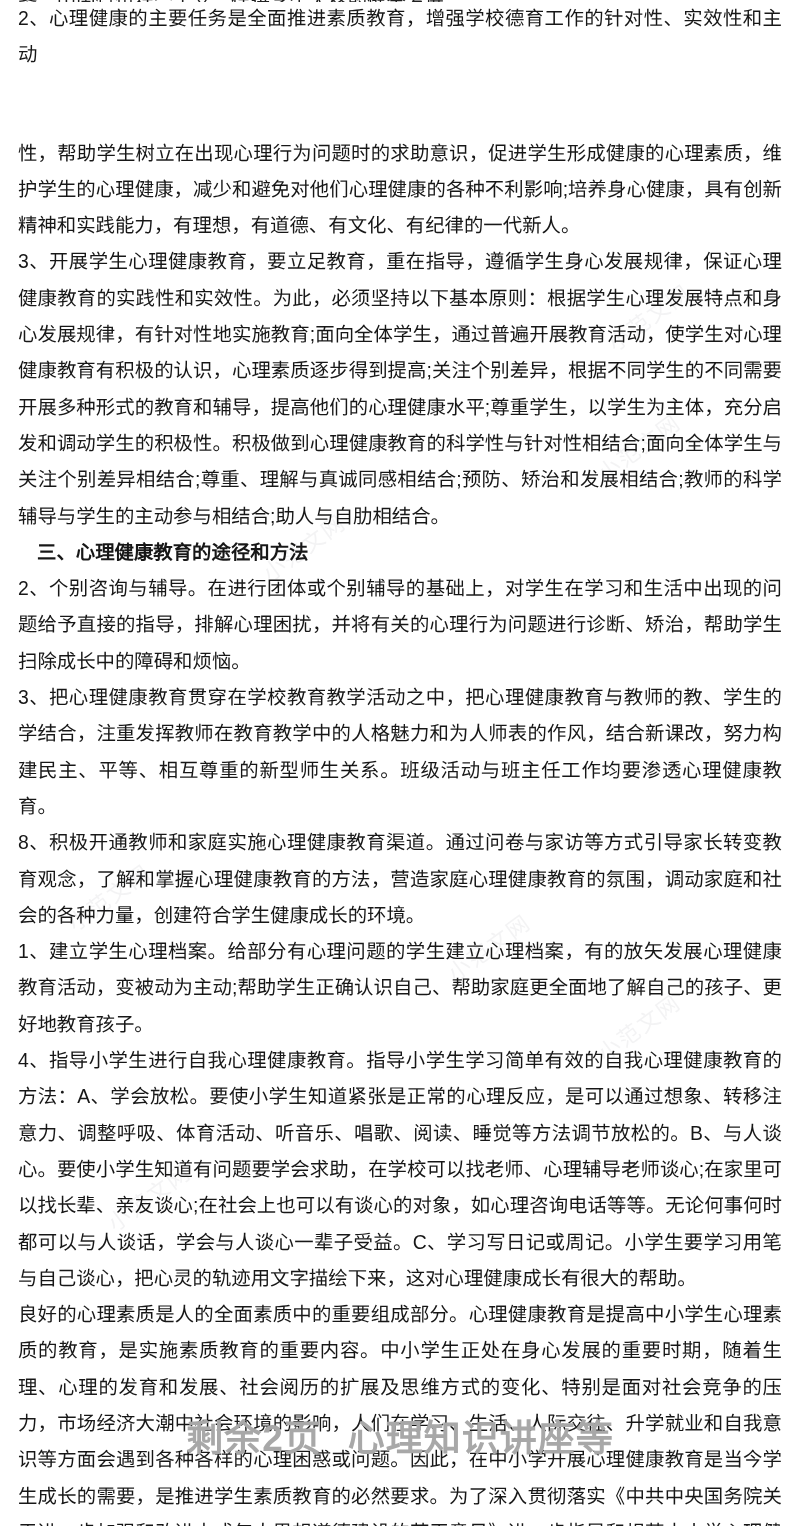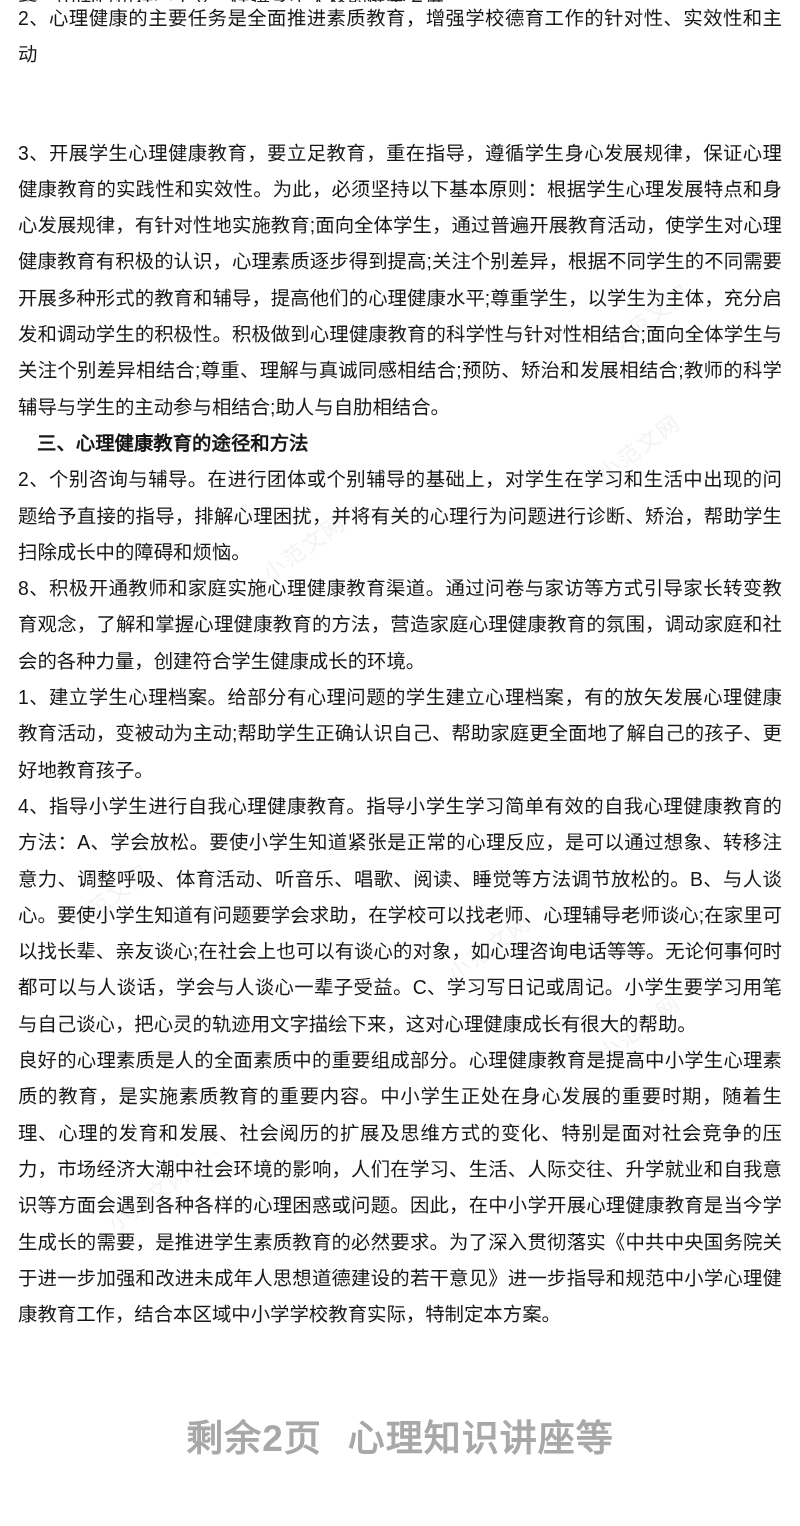--- a/index.html
+++ b/index.html
@@ -136,28 +136,30 @@
   <div id="clipped-top-line">
     <p class="para">务、中国特色社会主义，促进学生人格的健全发展。</p>
   </div>
 
   <div id="doc-body">
 
     <p class="para">2、心理健康的主要任务是全面推进素质教育，增强学校德育工作的针对性、实效性和主动</p>
 
     <div class="gap-block"></div>
 
+    <p class="para">性，帮助学生树立在出现心理行为问题时的求助意识，促进学生形成健康的心理素质，维护学生的心理健康，减少和避免对他们心理健康的各种不利影响;培养身心健康，具有创新精神和实践能力，有理想，有道德、有文化、有纪律的一代新人。</p>
 
     <p class="para">3、开展学生心理健康教育，要立足教育，重在指导，遵循学生身心发展规律，保证心理健康教育的实践性和实效性。为此，必须坚持以下基本原则：根据学生心理发展特点和身心发展规律，有针对性地实施教育;面向全体学生，通过普遍开展教育活动，使学生对心理健康教育有积极的认识，心理素质逐步得到提高;关注个别差异，根据不同学生的不同需要开展多种形式的教育和辅导，提高他们的心理健康水平;尊重学生，以学生为主体，充分启发和调动学生的积极性。积极做到心理健康教育的科学性与针对性相结合;面向全体学生与关注个别差异相结合;尊重、理解与真诚同感相结合;预防、矫治和发展相结合;教师的科学辅导与学生的主动参与相结合;助人与自肋相结合。</p>
 
     <p class="para bold">三、心理健康教育的途径和方法</p>
 
 
     <p class="para">2、个别咨询与辅导。在进行团体或个别辅导的基础上，对学生在学习和生活中出现的问题给予直接的指导，排解心理困扰，并将有关的心理行为问题进行诊断、矫治，帮助学生扫除成长中的障碍和烦恼。</p>
 
+    <p class="para">3、把心理健康教育贯穿在学校教育教学活动之中，把心理健康教育与教师的教、学生的学结合，注重发挥教师在教育教学中的人格魅力和为人师表的作风，结合新课改，努力构建民主、平等、相互尊重的新型师生关系。班级活动与班主任工作均要渗透心理健康教育。</p>
 
     <p class="para">8、积极开通教师和家庭实施心理健康教育渠道。通过问卷与家访等方式引导家长转变教育观念，了解和掌握心理健康教育的方法，营造家庭心理健康教育的氛围，调动家庭和社会的各种力量，创建符合学生健康成长的环境。</p>
 
     <p class="para">1、建立学生心理档案。给部分有心理问题的学生建立心理档案，有的放矢发展心理健康教育活动，变被动为主动;帮助学生正确认识自己、帮助家庭更全面地了解自己的孩子、更好地教育孩子。</p>
 
     <p class="para">4、指导小学生进行自我心理健康教育。指导小学生学习简单有效的自我心理健康教育的方法：A、学会放松。要使小学生知道紧张是正常的心理反应，是可以通过想象、转移注意力、调整呼吸、体育活动、听音乐、唱歌、阅读、睡觉等方法调节放松的。B、与人谈心。要使小学生知道有问题要学会求助，在学校可以找老师、心理辅导老师谈心;在家里可以找长辈、亲友谈心;在社会上也可以有谈心的对象，如心理咨询电话等等。无论何事何时都可以与人谈话，学会与人谈心一辈子受益。C、学习写日记或周记。小学生要学习用笔与自己谈心，把心灵的轨迹用文字描绘下来，这对心理健康成长有很大的帮助。</p>
 
     <p class="para">良好的心理素质是人的全面素质中的重要组成部分。心理健康教育是提高中小学生心理素质的教育，是实施素质教育的重要内容。中小学生正处在身心发展的重要时期，随着生理、心理的发育和发展、社会阅历的扩展及思维方式的变化、特别是面对社会竞争的压力，市场经济大潮中社会环境的影响，人们在学习、生活、人际交往、升学就业和自我意识等方面会遇到各种各样的心理困惑或问题。因此，在中小学开展心理健康教育是当今学生成长的需要，是推进学生素质教育的必然要求。为了深入贯彻落实《中共中央国务院关于进一步加强和改进未成年人思想道德建设的若干意见》进一步指导和规范中小学心理健康教育工作，结合本区域中小学学校教育实际，特制定本方案。</p>
 
   </div>

